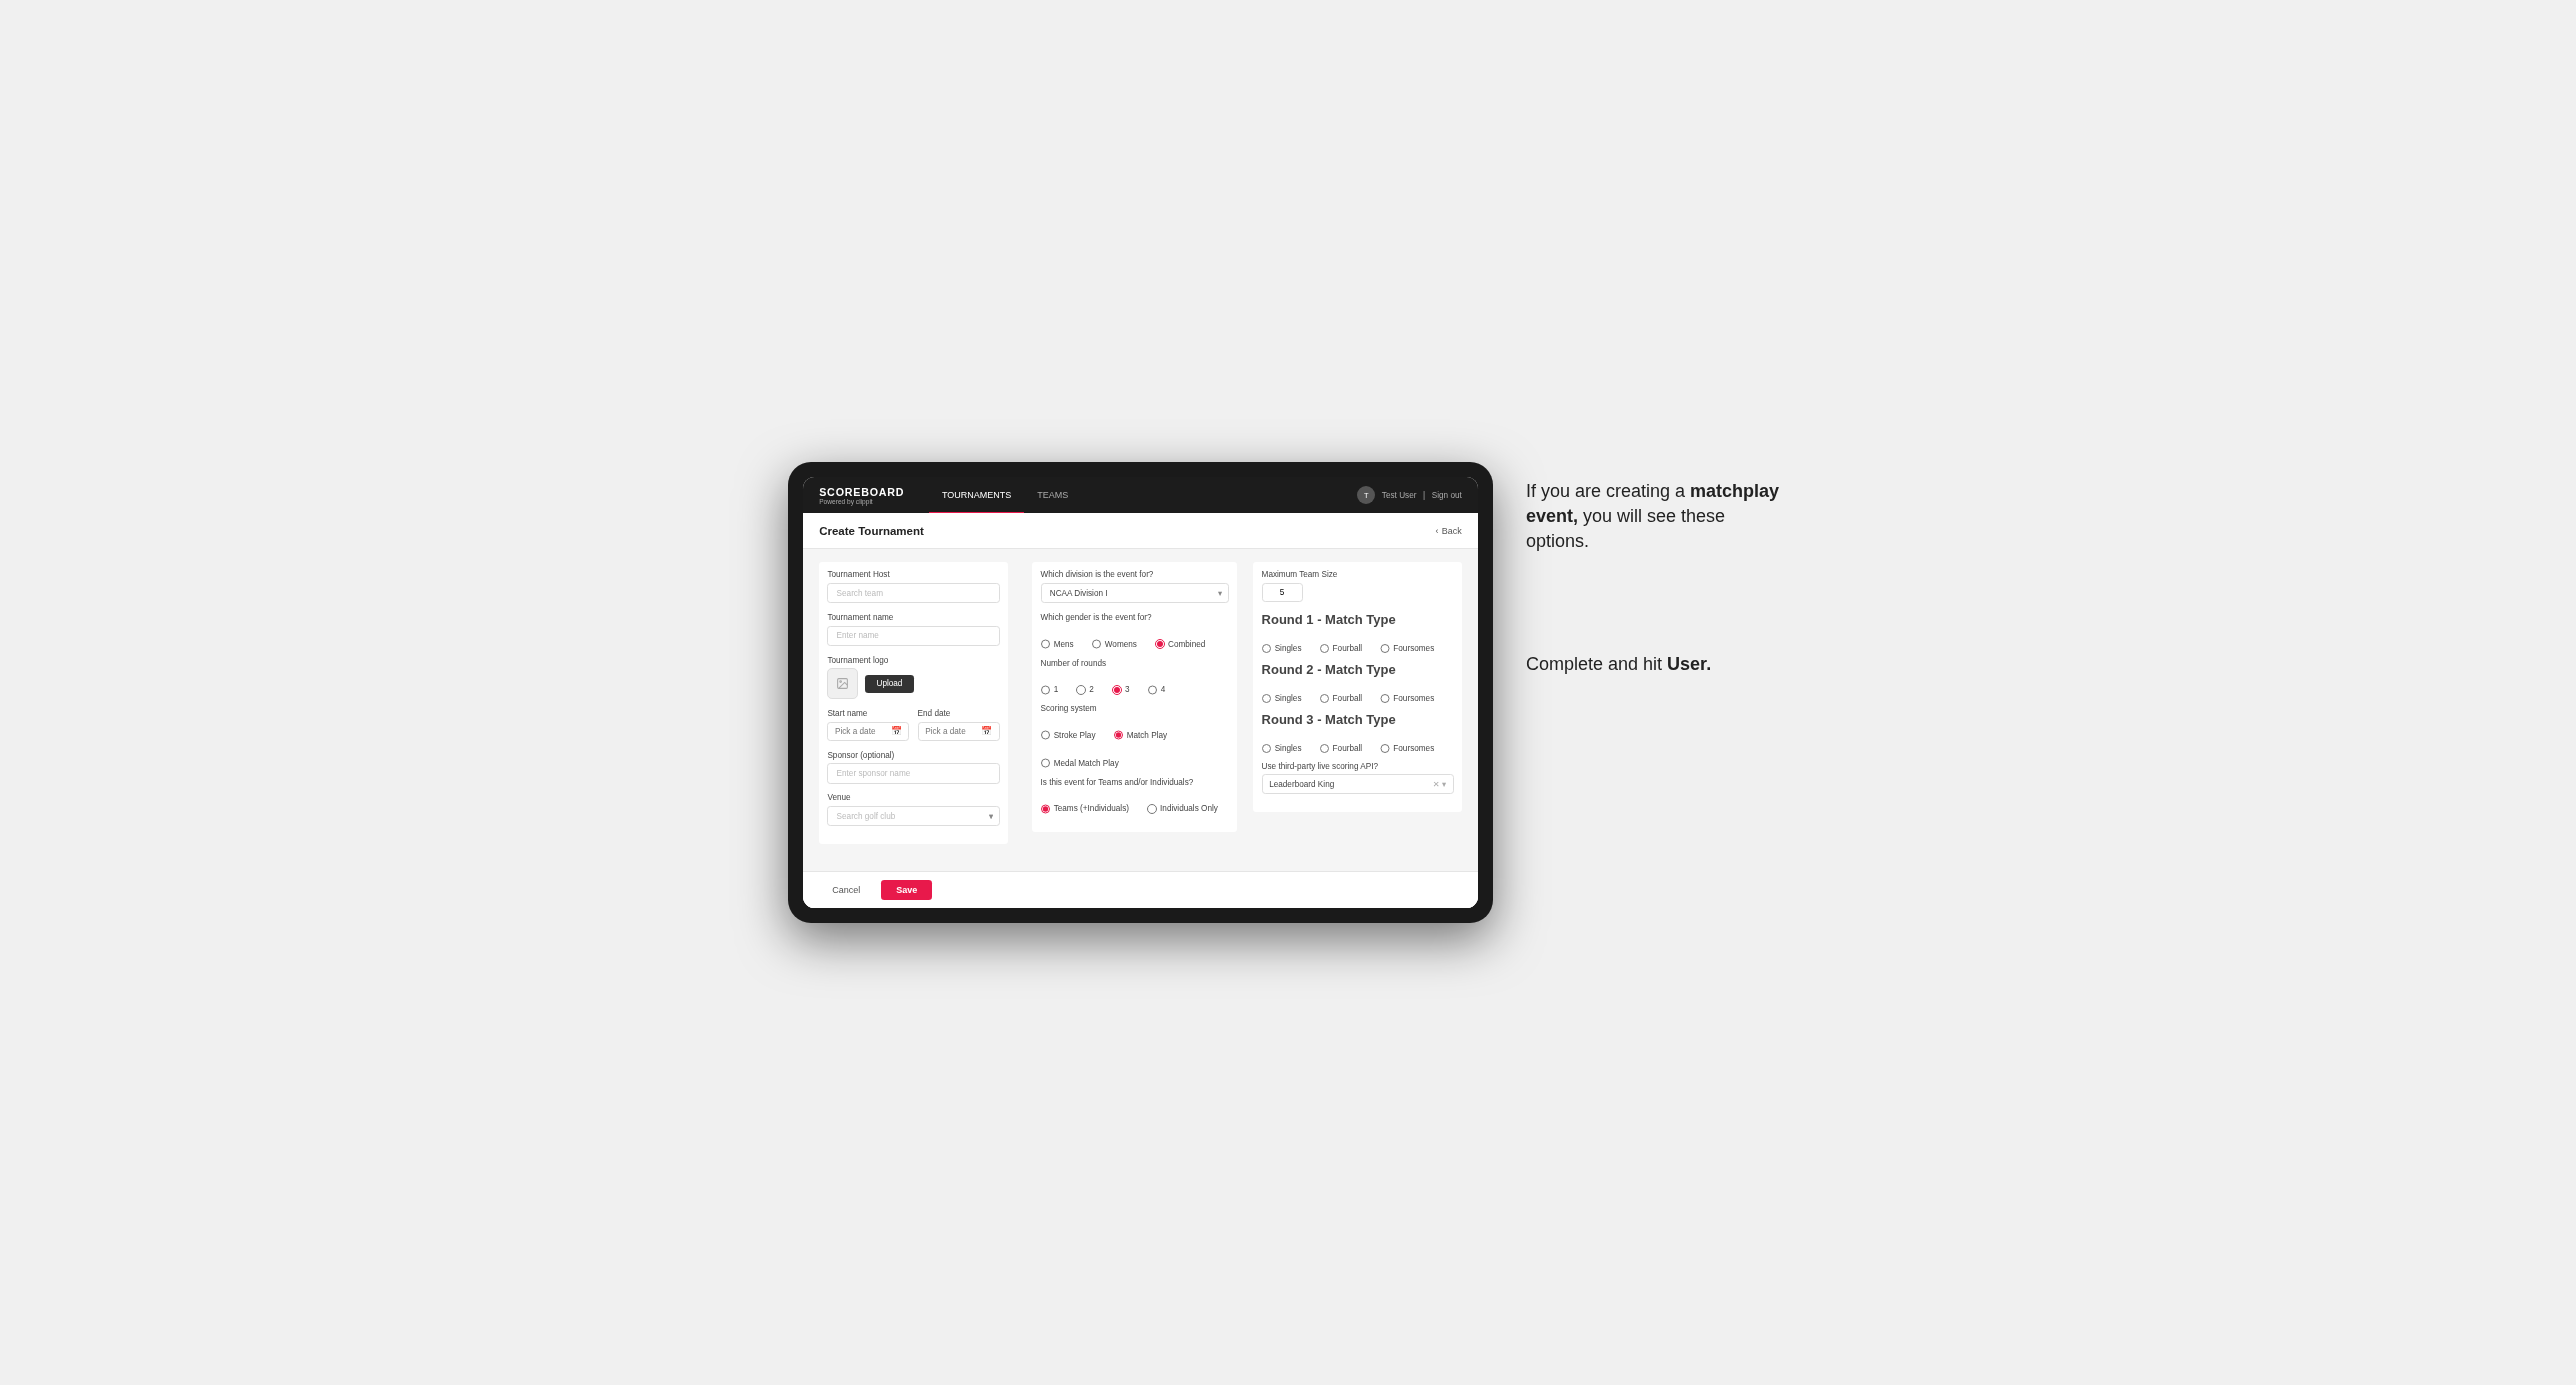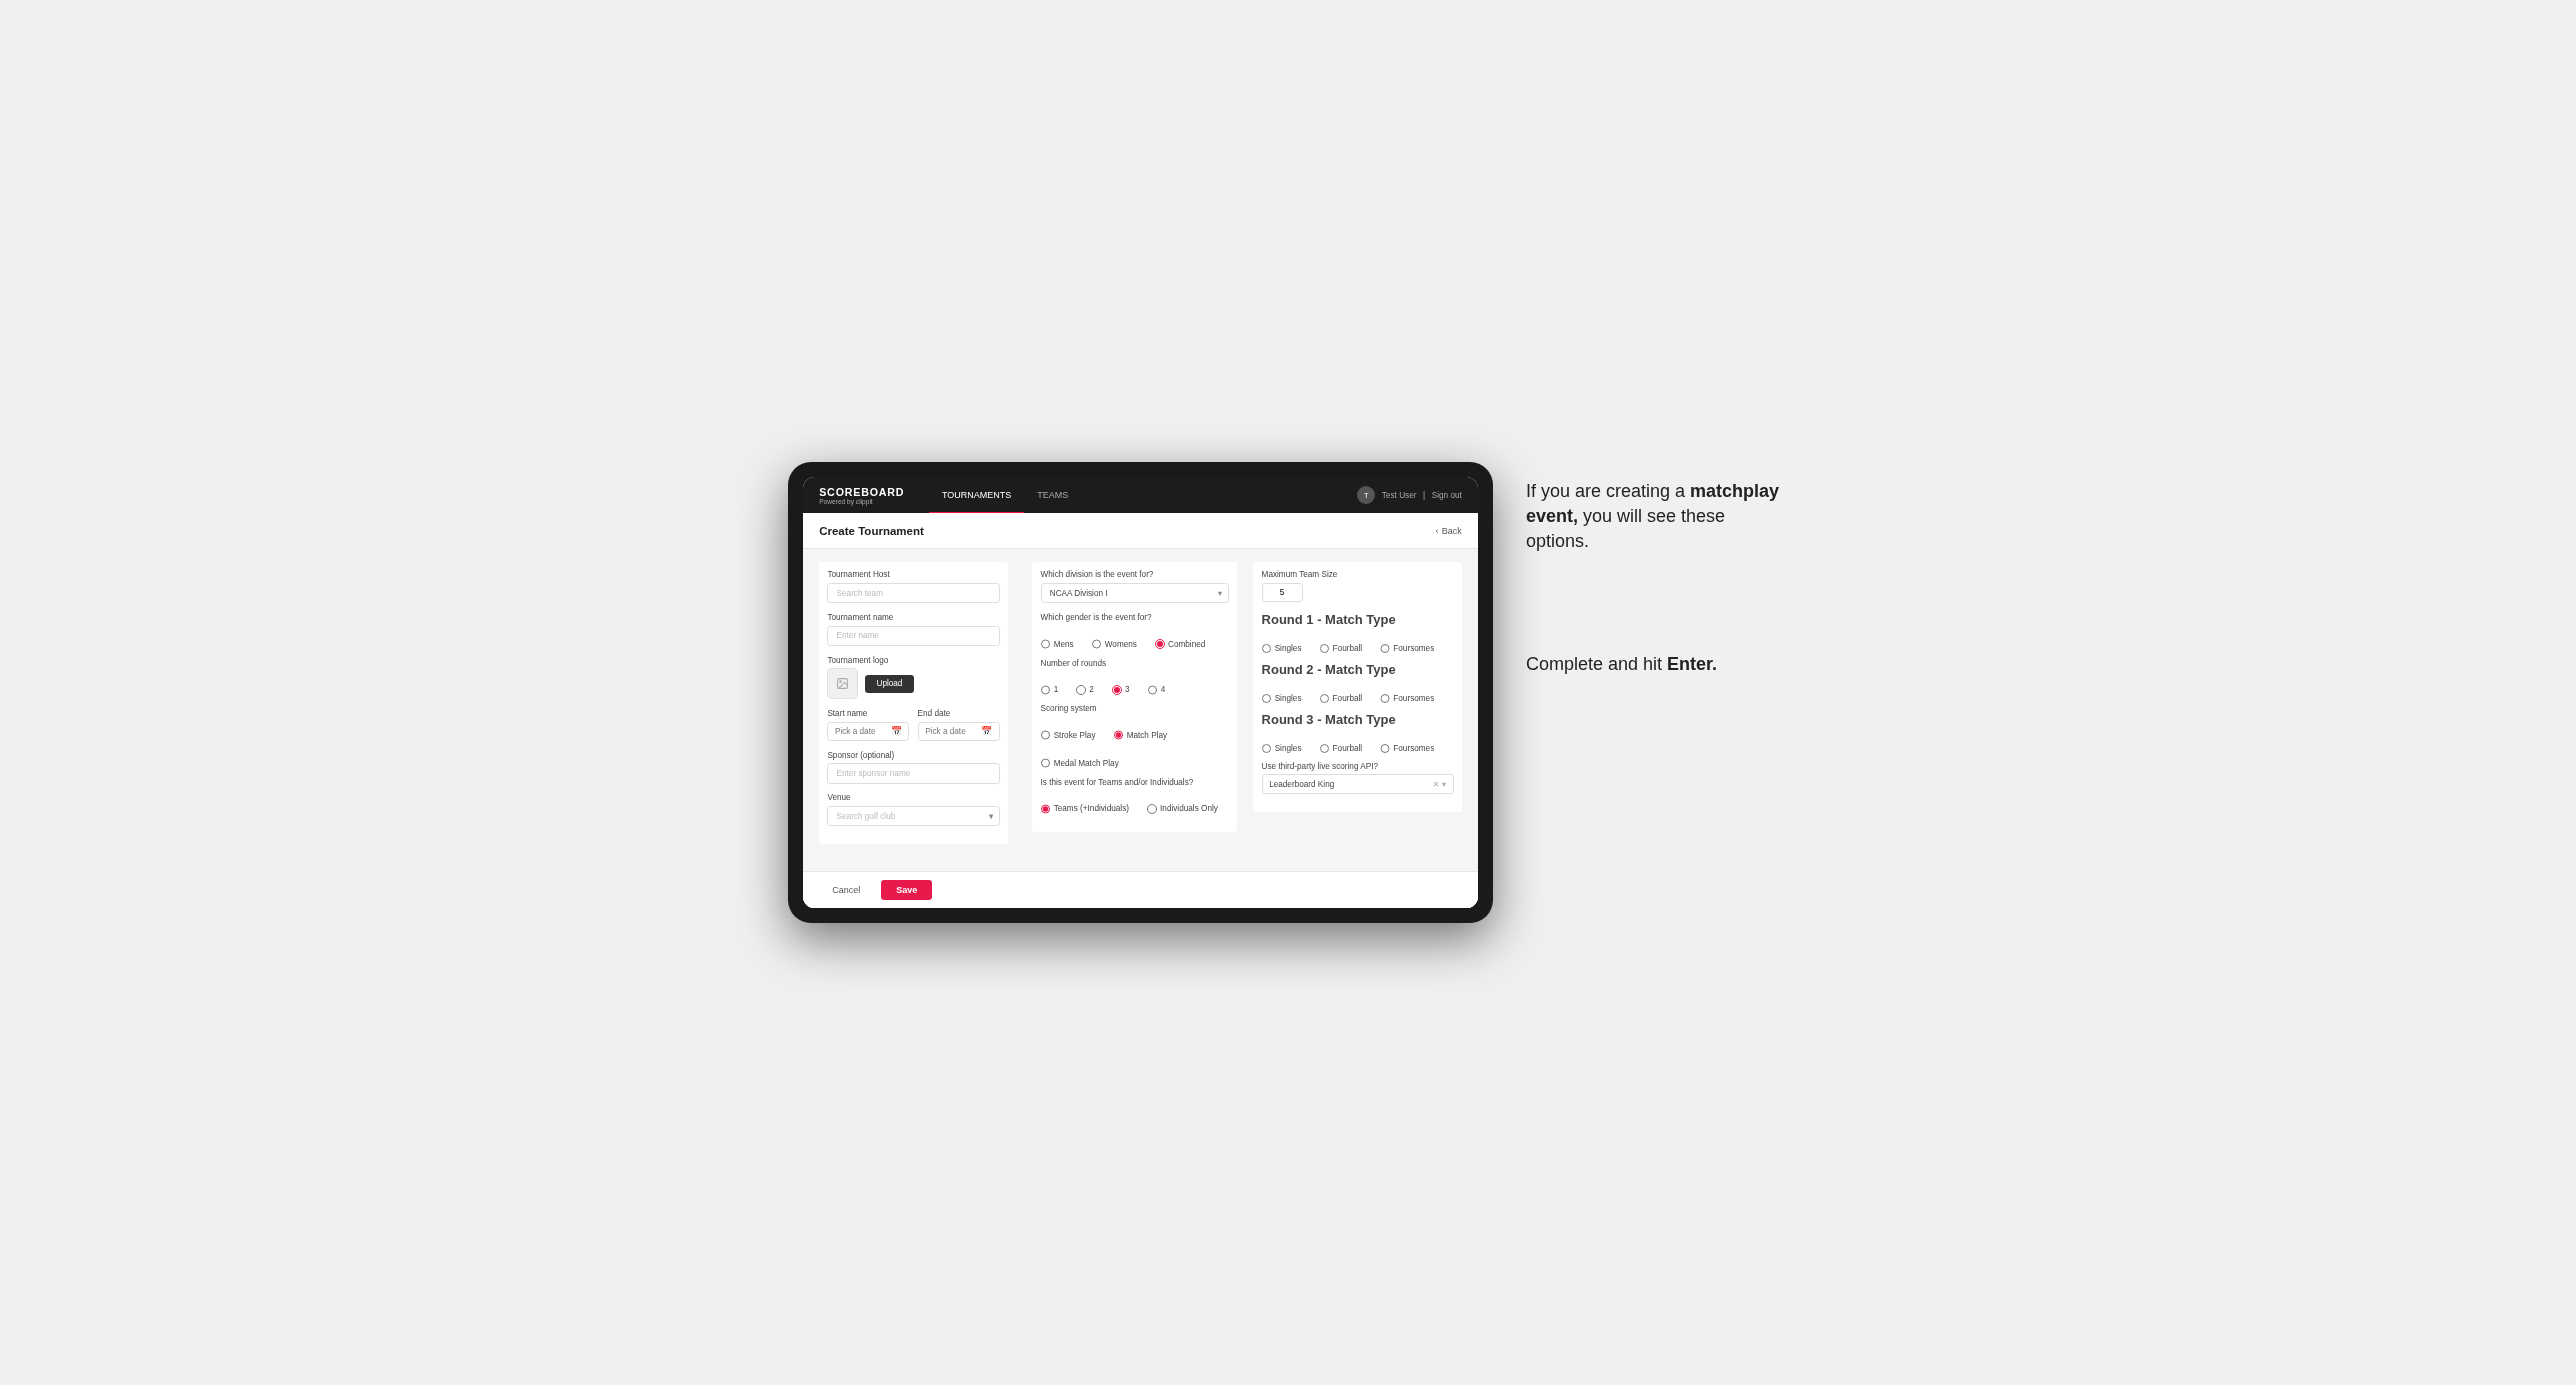--- a/index.html
+++ b/index.html
@@ -642,17 +642,17 @@
         </div>
       </div>
     </div>
   </div>
 
   <div class="annotation-area">
     <div class="annotation-top">
       <span>If you are creating a </span><strong>matchplay event,</strong><span> you will see these options.</span>
     </div>
     <div class="annotation-bottom">
-      <span>Complete and hit </span><strong>Enter.</strong>
+      <span>Complete and hit </span><strong>User.</strong>
     </div>
   </div>
 </div>
 
 
 </body></html>

